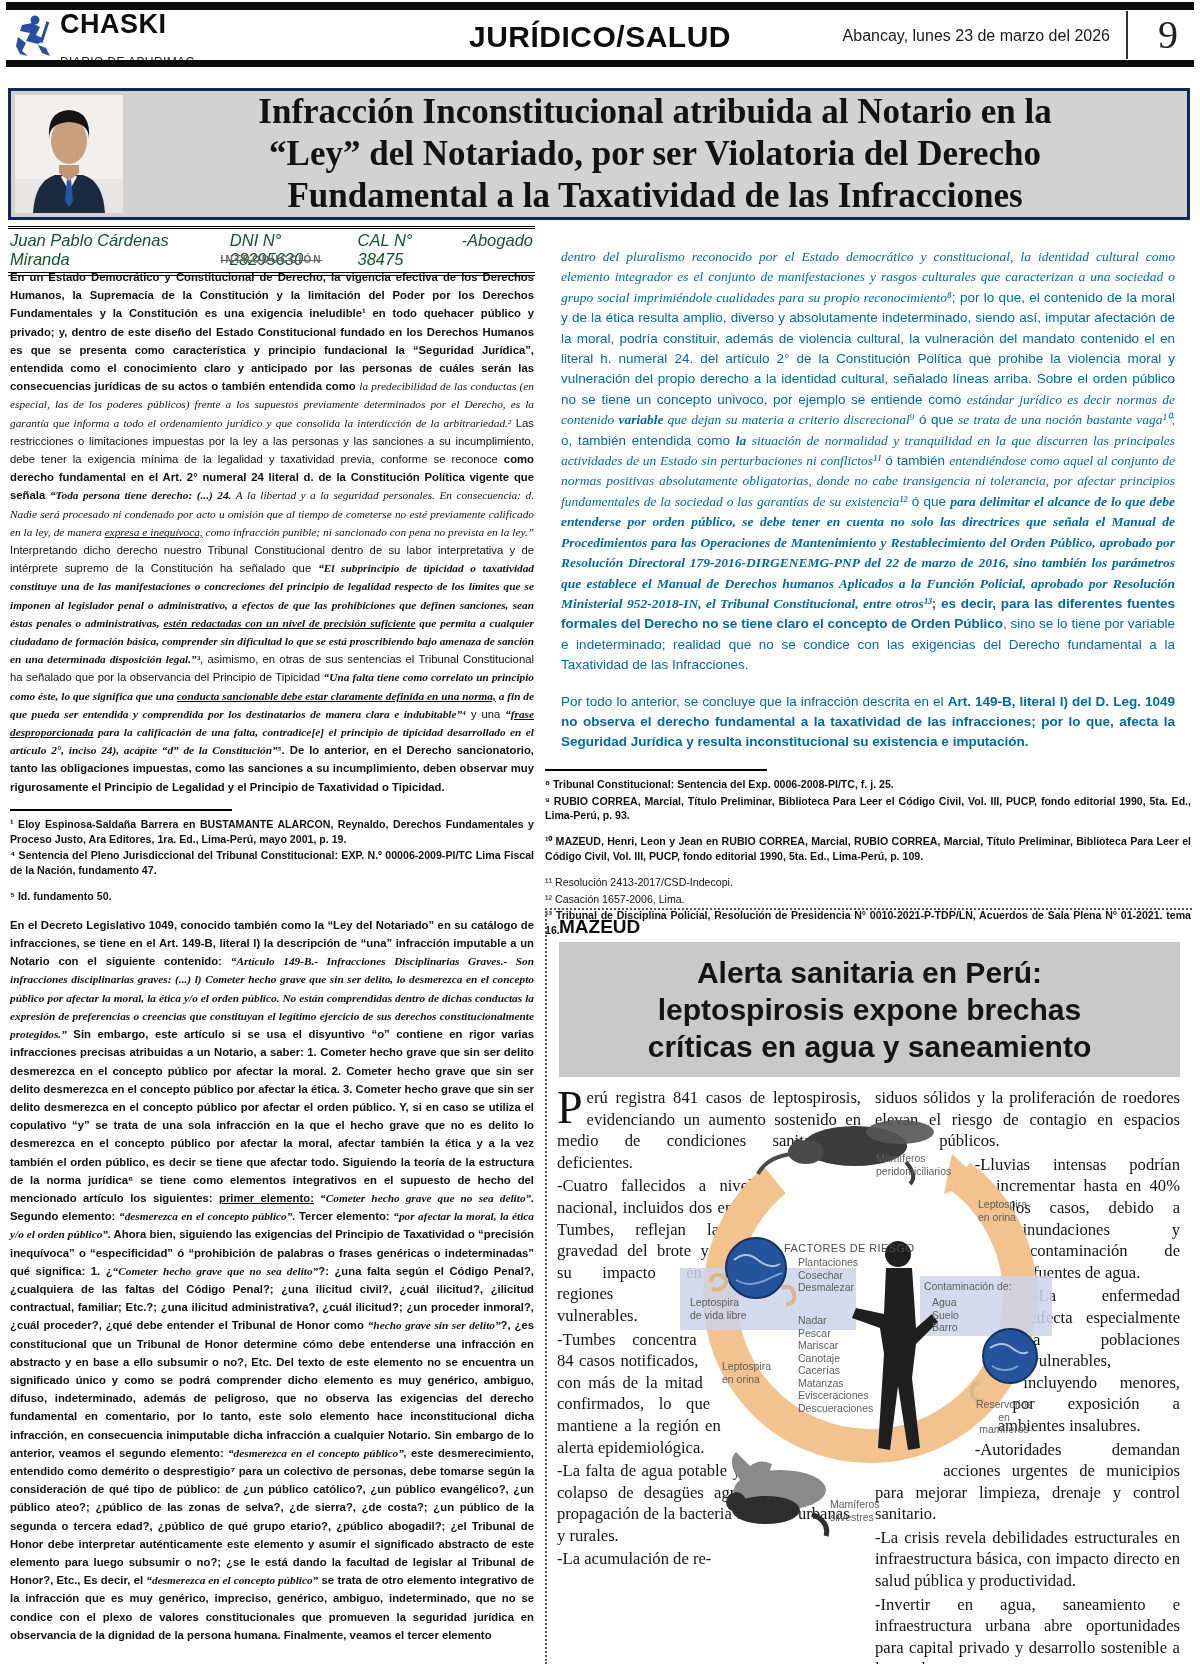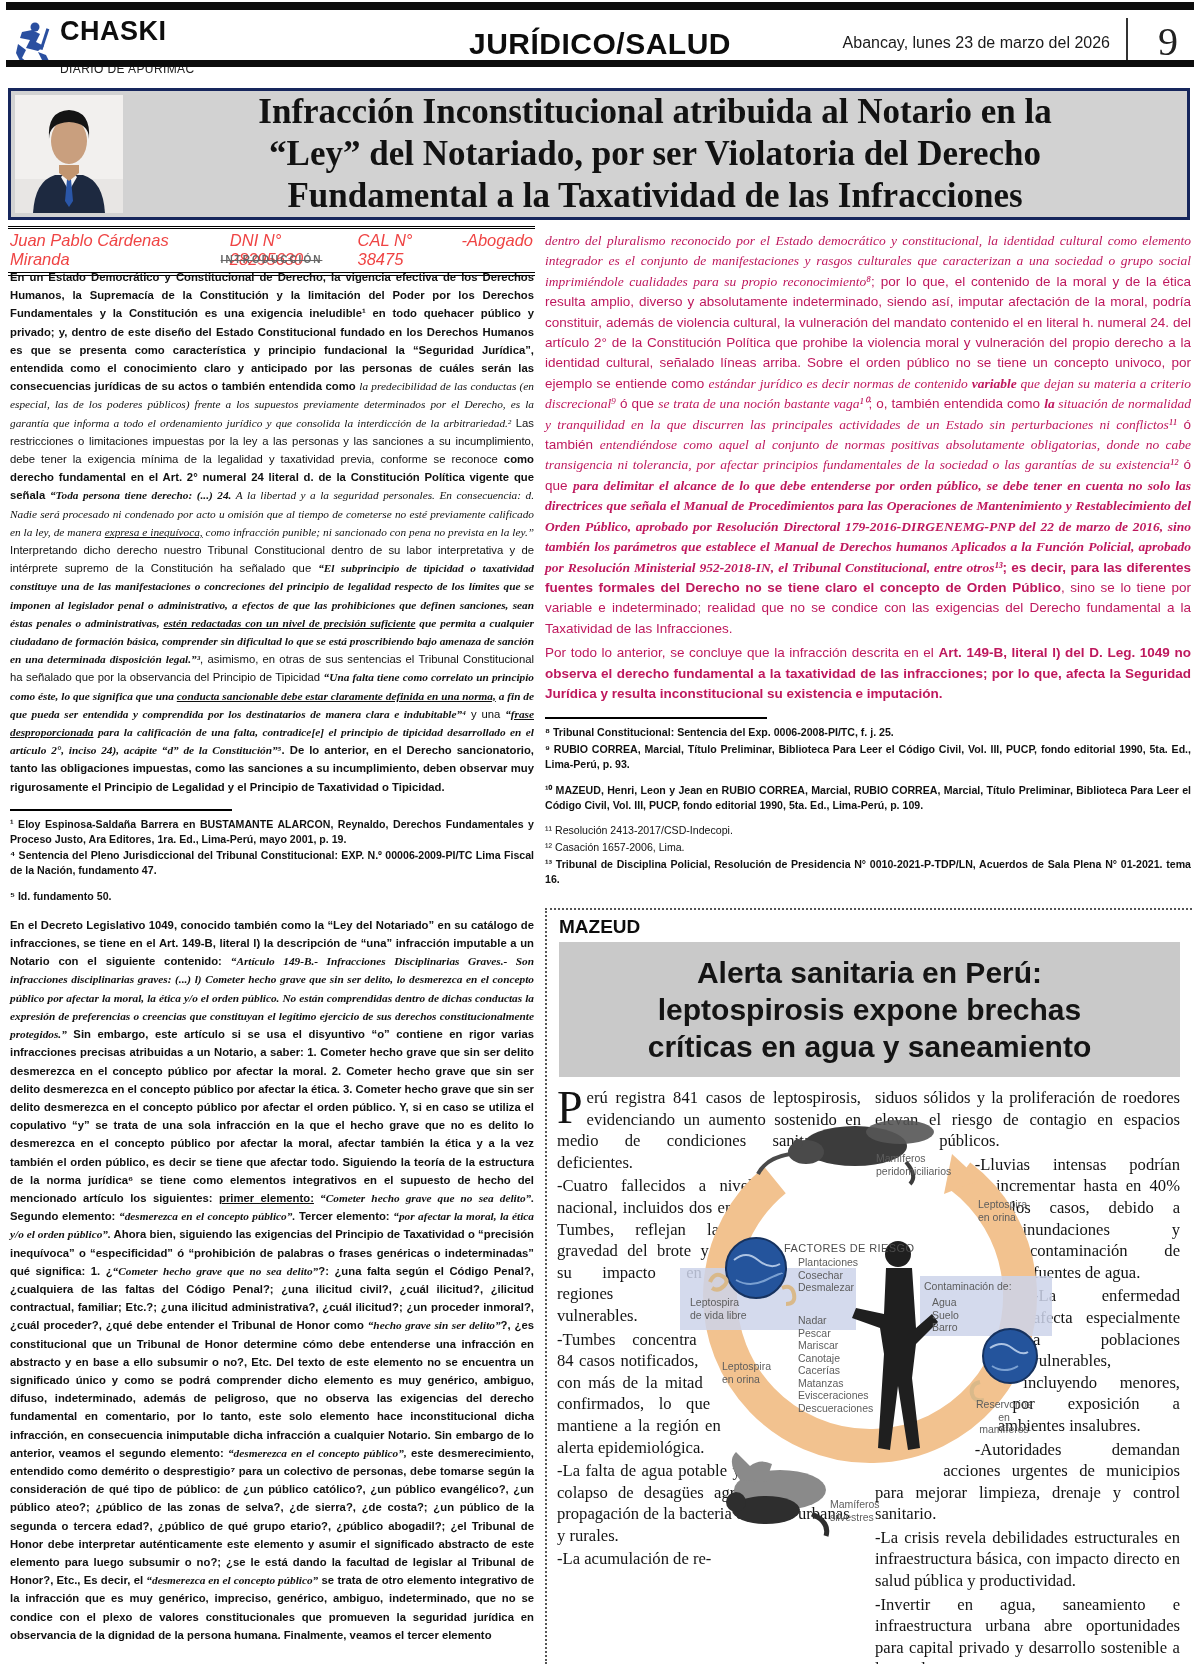--- a/index.html
+++ b/index.html
@@ -4,44 +4,44 @@
 <style>
   html,body{margin:0;padding:0;}
   body{
     width:1200px;height:1672px;position:relative;background:#ffffff;
     font-family:"Liberation Sans",sans-serif;color:#111;overflow:hidden;
   }
   
   .rule{position:absolute;background:#0c0c0c;}
   .rule-top{left:6px;top:2px;width:1188px;height:8px;}
   .rule-bottom{left:6px;top:60px;width:1188px;height:7px;}
-  .masthead{position:absolute;left:6px;top:18px;width:1188px;height:48px;}
+  .masthead{position:absolute;left:6px;top:11px;width:1188px;height:48px;}
   .logo{position:absolute;left:6px;top:2px;width:42px;height:44px;}
   .brand{position:absolute;left:54px;top:0px;line-height:1;}
   .brand-name{font-size:27px;font-weight:bold;letter-spacing:.5px;color:#0e0e0e;}
   .brand-tag{font-size:12px;color:#222;margin-top:18px;letter-spacing:.4px;}
   .section-title{position:absolute;left:0;right:0;top:9px;text-align:center;font-size:30px;font-weight:bold;letter-spacing:.5px;color:#0d0d0d;}
   .dateline{position:absolute;right:84px;top:16px;font-size:16px;color:#1a1a1a;}
   .page-divider{position:absolute;right:66px;top:0px;width:2px;height:48px;background:#333;}
   .page-number{position:absolute;right:16px;top:0px;font-family:"Liberation Serif",serif;font-size:40px;color:#222;}
   
   .headline-box{position:absolute;left:8px;top:88px;width:1182px;height:132px;background:#d2d2d2;border:3px solid #16265c;box-sizing:border-box;}
   .portrait{position:absolute;left:4px;top:4px;width:108px;height:118px;background:#f7f7f7;overflow:hidden;}
   .headline-text{position:absolute;left:116px;right:4px;top:0;bottom:0;display:flex;flex-direction:column;justify-content:center;text-align:center;
     font-family:"Liberation Serif",serif;font-weight:bold;font-size:35px;line-height:42px;color:#121212;}
   
   .byline-bar{position:absolute;left:8px;top:226px;width:527px;border-top:3px double #000;border-bottom:4px double #000;padding:2px 2px 3px 2px;box-sizing:border-box;
-    font-style:italic;font-size:16.5px;display:flex;justify-content:space-between;color:#ef4444;}
+    font-style:italic;font-size:16.5px;display:flex;justify-content:space-between;color:#14532d;}
   .struck-label{position:absolute;left:8px;top:254px;width:527px;text-align:center;font-size:10px;font-weight:bold;color:#666;
     text-decoration:line-through;letter-spacing:2px;}
   
   .col-left{position:absolute;left:10px;top:268px;width:524px;}
   .col-right{position:absolute;left:545px;top:231px;width:646px;}
   .bodyL{font-size:11.3px;line-height:18.2px;text-align:justify;margin:0;color:#101010;}
-  .bodyR{font-size:13.5px;line-height:20.4px;text-align:justify;margin:0;color:#be185d;}
+  .bodyR{font-size:13.5px;line-height:20.4px;text-align:justify;margin:16px;color:#0369a1;}
   .bodyR + .bodyR{margin-top:4px;}
   .b{font-weight:bold;}
   .i{font-style:italic;}
   .u{text-decoration:underline;}
   .sf{font-family:"Liberation Serif",serif;}
   .fnrule{width:222px;border:none;border-top:2px solid #000;margin:13px 0 6px 0;}
   .fnotes p{margin:2px 0;font-size:10.6px;line-height:14.8px;text-align:justify;}
   .fn-gap{margin-top:11px !important;}
   .fnotes .b{font-weight:bold;}
   

